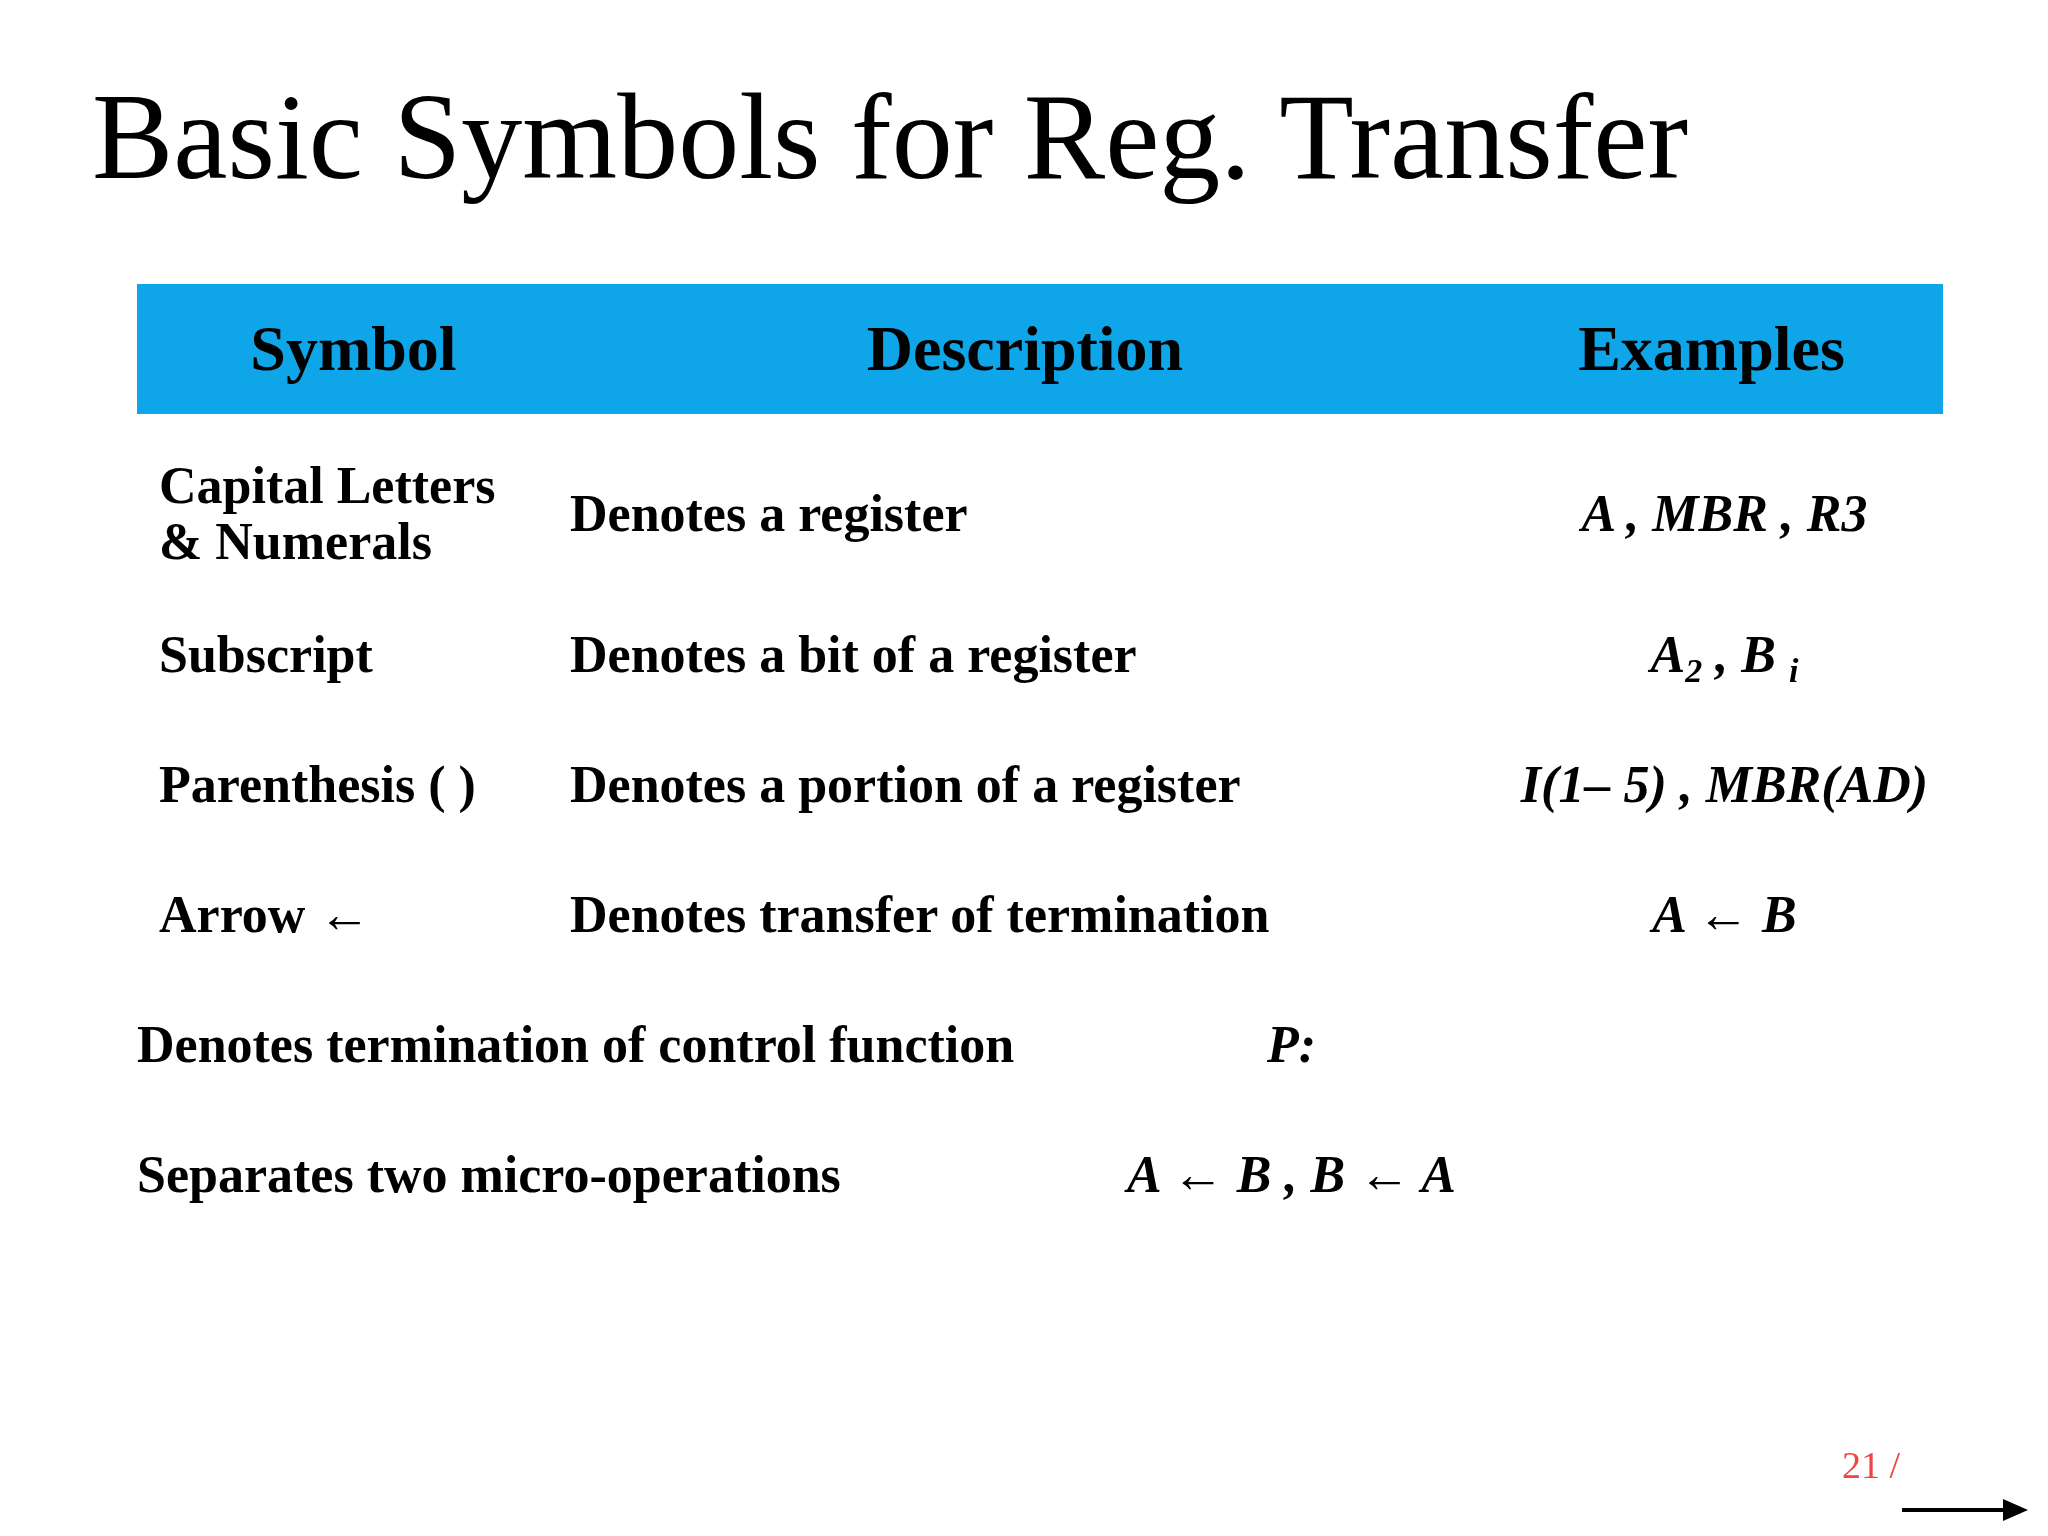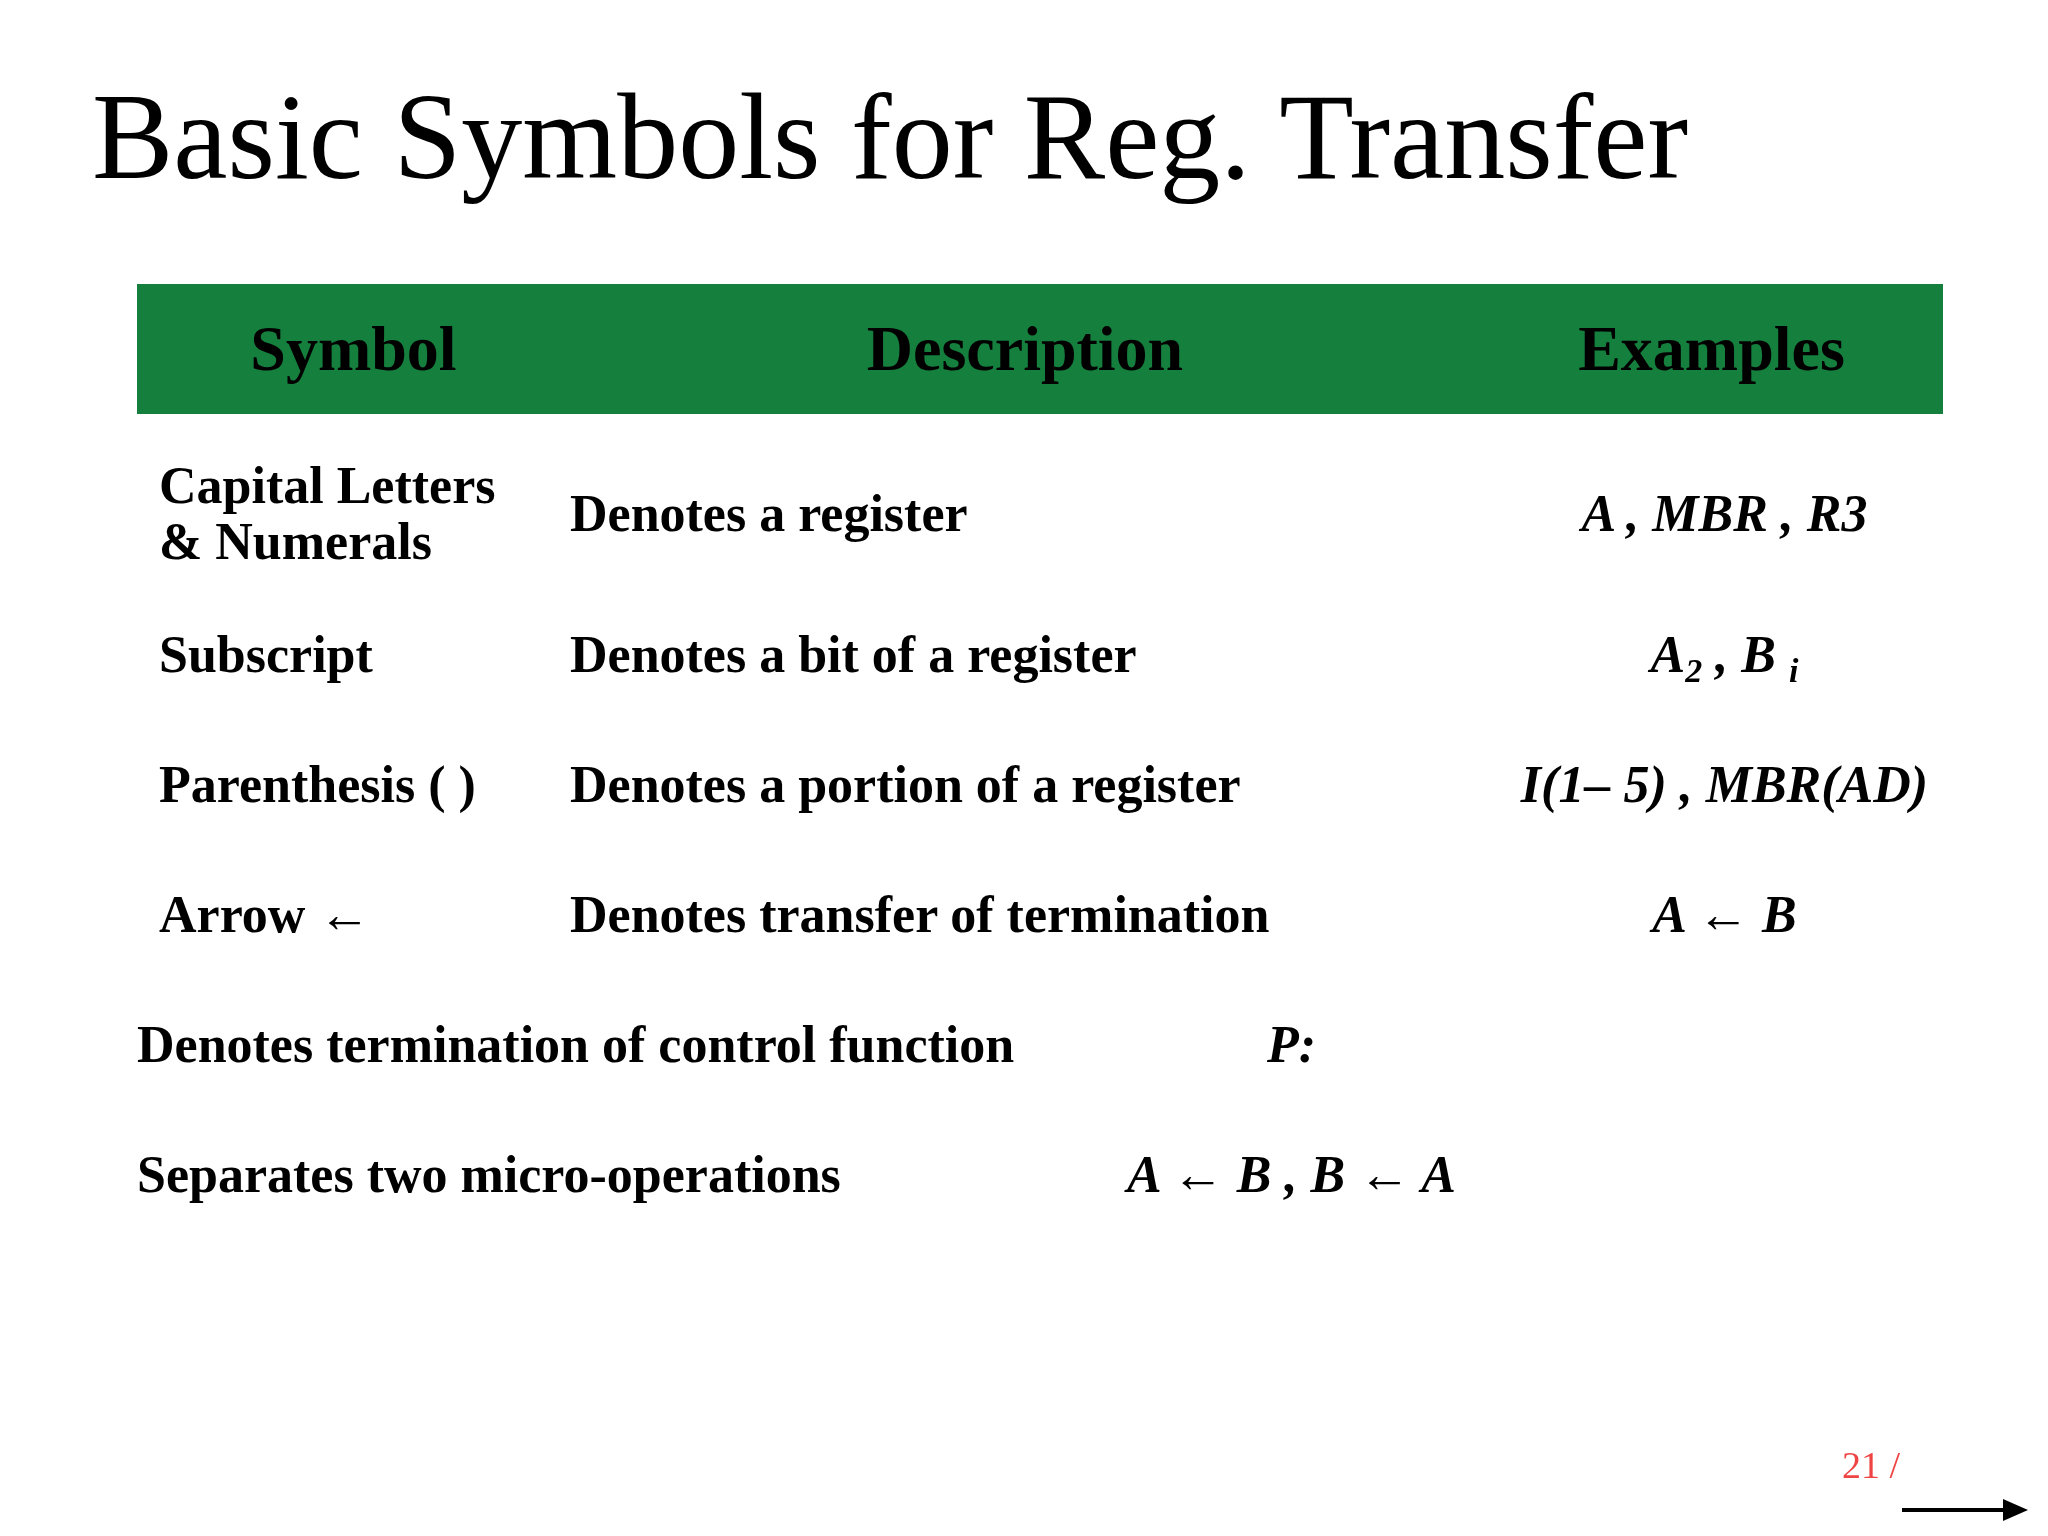--- a/index.html
+++ b/index.html
@@ -95,21 +95,21 @@
     cursor: pointer;
     display: block;
   }
 </style>
 </head>
 <body>
 
 <h1 class="slide-title">Basic Symbols for Reg. Transfer</h1>
 
 <div class="rt-table">
-  <div class="trow header-row" style="background: #15803d;">
+  <div class="trow header-row" style="background: #0ea5e9;">
     <div class="cell col-sym">Symbol</div>
     <div class="cell col-desc">Description</div>
     <div class="cell col-ex">Examples</div>
   </div>
   <div id="table-body">
       <div class="trow tall">
         <div class="cell col-sym body-cell">
           <div>Capital Letters</div>
           <div>&amp; Numerals</div>
         </div>

